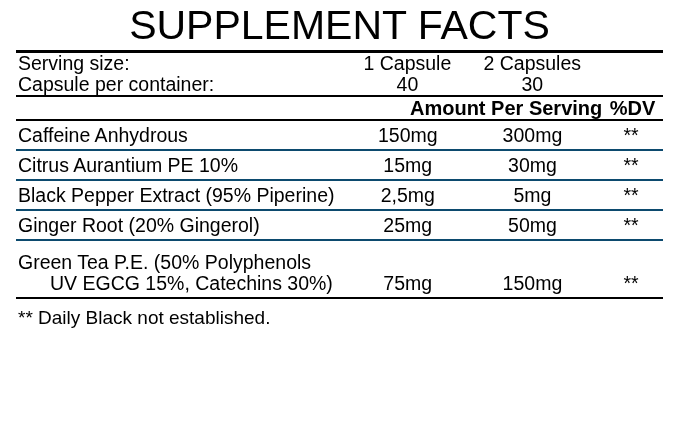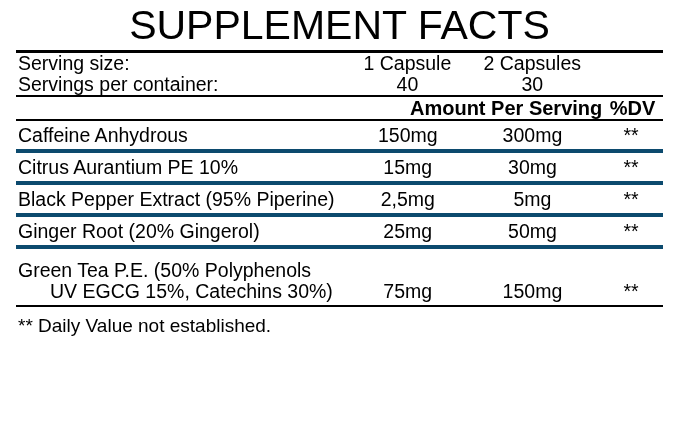--- a/index.html
+++ b/index.html
@@ -63,21 +63,21 @@
     font-weight: bold;
     padding-bottom: 1px;
   }
   .hdr-dv {
     text-align: center;
     font-size: 20px;
     font-weight: bold;
     padding-bottom: 1px;
   }
   .row-line td { padding-top: 3px; padding-bottom: 3px; }
-  .sep { border-top: 4px solid #0c4a6e; }
+  .sep { border-top: 2px solid #0c4a6e; }
   .two-line { line-height: 21px; }
   .two-line .l1 { display: block; margin-top: 8px; }
   .two-line .l2 { display: block; margin-left: 32px; }
   .footnote {
     font-size: 19px;
     padding-top: 8px;
     padding-left: 2px;
   }
   .hdr-table td { padding: 0; }
 </style>
@@ -91,21 +91,21 @@
 
   <table class="serving-block">
     <tbody>
         <tr class="serving-row">
       <td class="c-name">Serving size:</td>
       <td class="c-one">1 Capsule</td>
       <td class="c-two">2 Capsules</td>
       <td class="c-dv"></td>
     </tr>
     <tr class="serving-row">
-      <td class="c-name">Servings per container:</td>
+      <td class="c-name">Capsule per container:</td>
       <td class="c-one">40</td>
       <td class="c-two">30</td>
       <td class="c-dv"></td>
     </tr>
   </tbody>
     </table>
 
   <div class="rule-thin"></div>
 
   <table class="hdr-table">
@@ -153,15 +153,15 @@
       </td>
       <td class="c-one">75mg</td>
       <td class="c-two">150mg</td>
       <td class="c-dv">**</td>
     </tr>
   </tbody>
     </table>
 
   <div class="rule-thin"></div>
 
-  <div class="footnote">** Daily Value not established.</div>
+  <div class="footnote">** Daily Black not established.</div>
 
 </div>
 
 </body></html>

